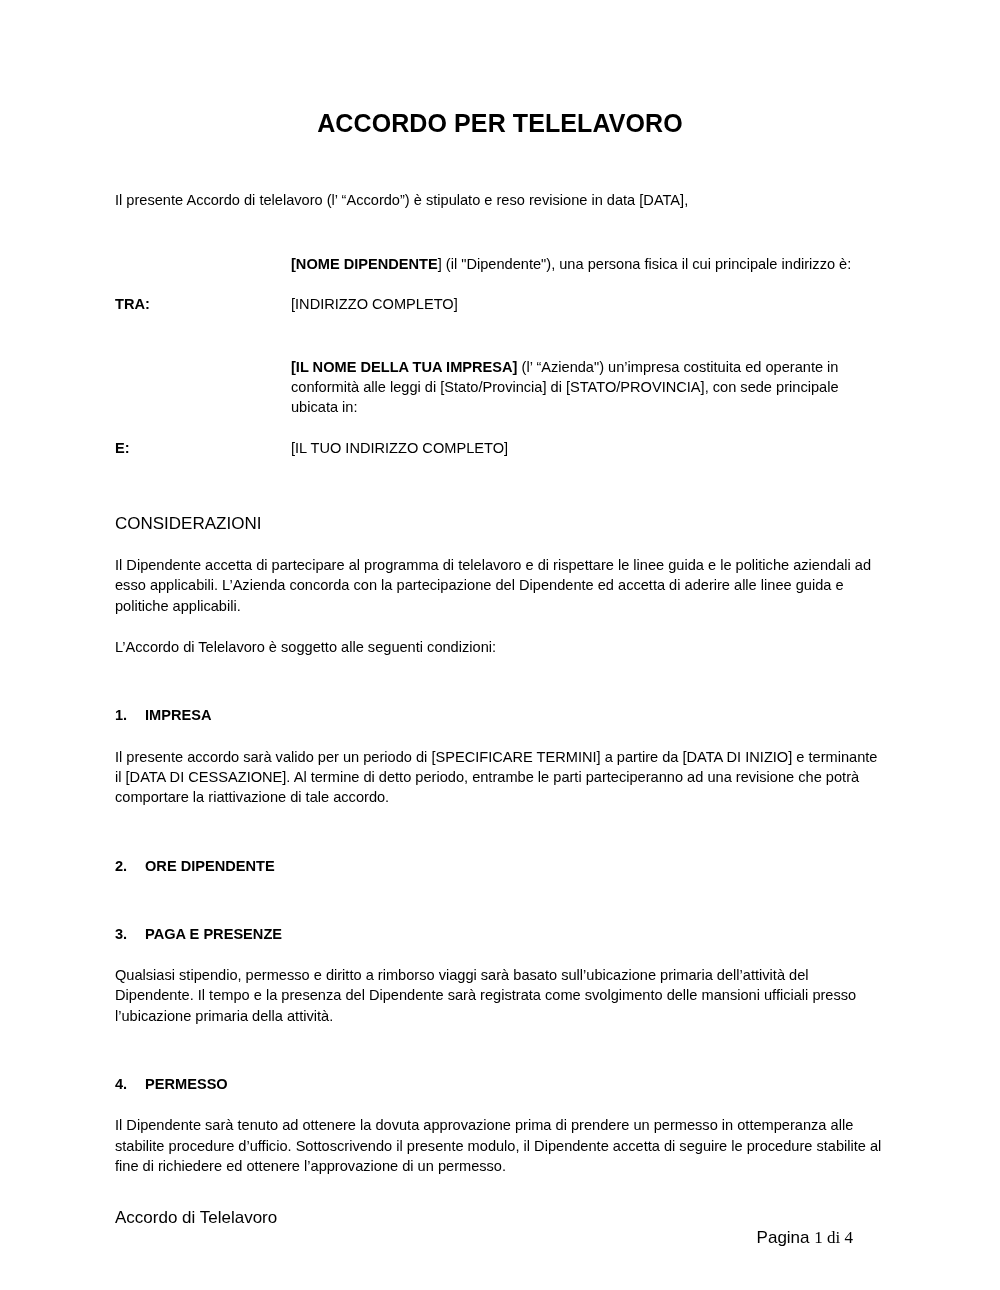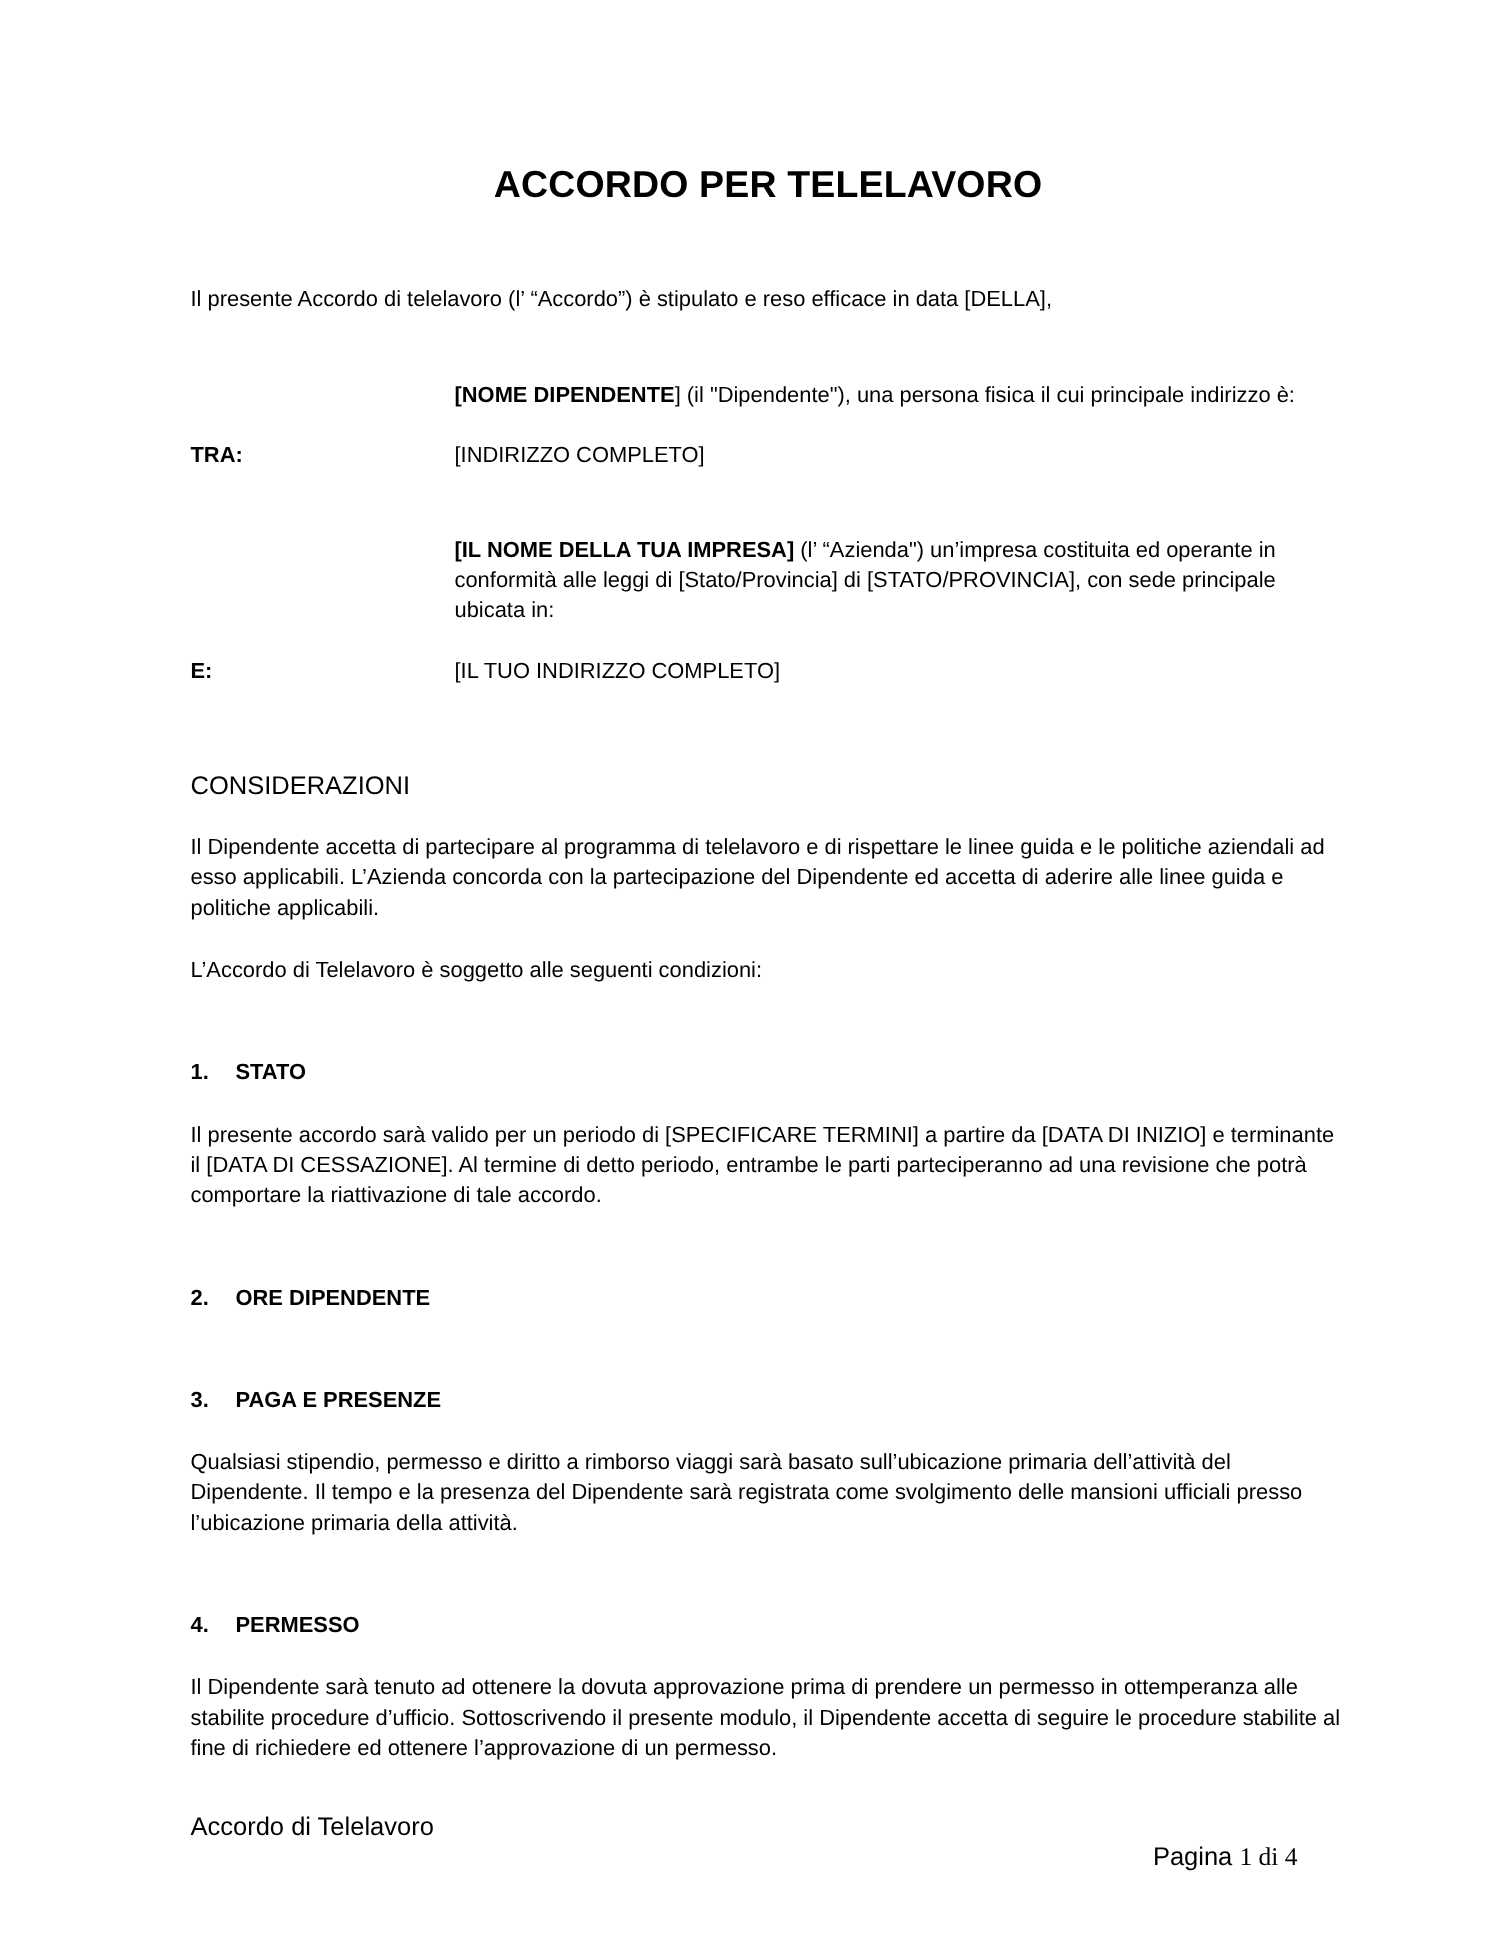--- a/index.html
+++ b/index.html
@@ -13,21 +13,20 @@
     color: #000000;
     -webkit-font-smoothing: antialiased;
   }
   .page {
     position: relative;
     width: 968px;
     height: 1290px;
     background: #ffffff;
     overflow: hidden;
     box-sizing: border-box;
-    margin-left: 12px;
   }
   .content {
     position: absolute;
     left: 115px;
     top: 0;
     width: 770px;
   }
 
   
   .doc-title {
@@ -124,21 +123,21 @@
   }
 </style>
 </head>
 <body>
 
 <div class="page">
   <div class="content">
 
     <h1 class="doc-title">ACCORDO PER TELELAVORO</h1>
 
-    <p class="para intro">Il presente Accordo di telelavoro (l’ “Accordo”) è stipulato e reso efficace in data [DELLA],</p>
+    <p class="para intro">Il presente Accordo di telelavoro (l’ “Accordo”) è stipulato e reso revisione in data [DATA],</p>
 
     <div class="party party-tra">
       <div class="party-label">TRA:</div>
       <div class="party-body">
         <div>
           <span class="bold">[NOME DIPENDENTE</span><span>] (il "Dipendente"), una persona fisica il cui principale indirizzo è:</span>
         </div>
         <div class="party-address">[INDIRIZZO COMPLETO]</div>
       </div>
     </div>
@@ -154,21 +153,21 @@
     </div>
 
     <div class="heading-plain">CONSIDERAZIONI</div>
 
     <p class="para body-after-heading">Il Dipendente accetta di partecipare al programma di telelavoro e di rispettare le linee guida e le politiche aziendali ad esso applicabili. L’Azienda concorda con la partecipazione del Dipendente ed accetta di aderire alle linee guida e politiche applicabili.</p>
 
     <p class="para body-gap">L’Accordo di Telelavoro è soggetto alle seguenti condizioni:</p>
 
     <div class="heading-num">
       <span class="num">1.</span>
-      <span class="txt">STATO</span>
+      <span class="txt">IMPRESA</span>
     </div>
     <p class="para body-after-heading">Il presente accordo sarà valido per un periodo di [SPECIFICARE TERMINI] a partire da [DATA DI INIZIO] e terminante il [DATA DI CESSAZIONE]. Al termine di detto periodo, entrambe le parti parteciperanno ad una revisione che potrà comportare la riattivazione di tale accordo.</p>
 
     <div class="heading-num">
       <span class="num">2.</span>
       <span class="txt">ORE DIPENDENTE</span>
     </div>
 
     <div class="heading-num">
       <span class="num">3.</span>

